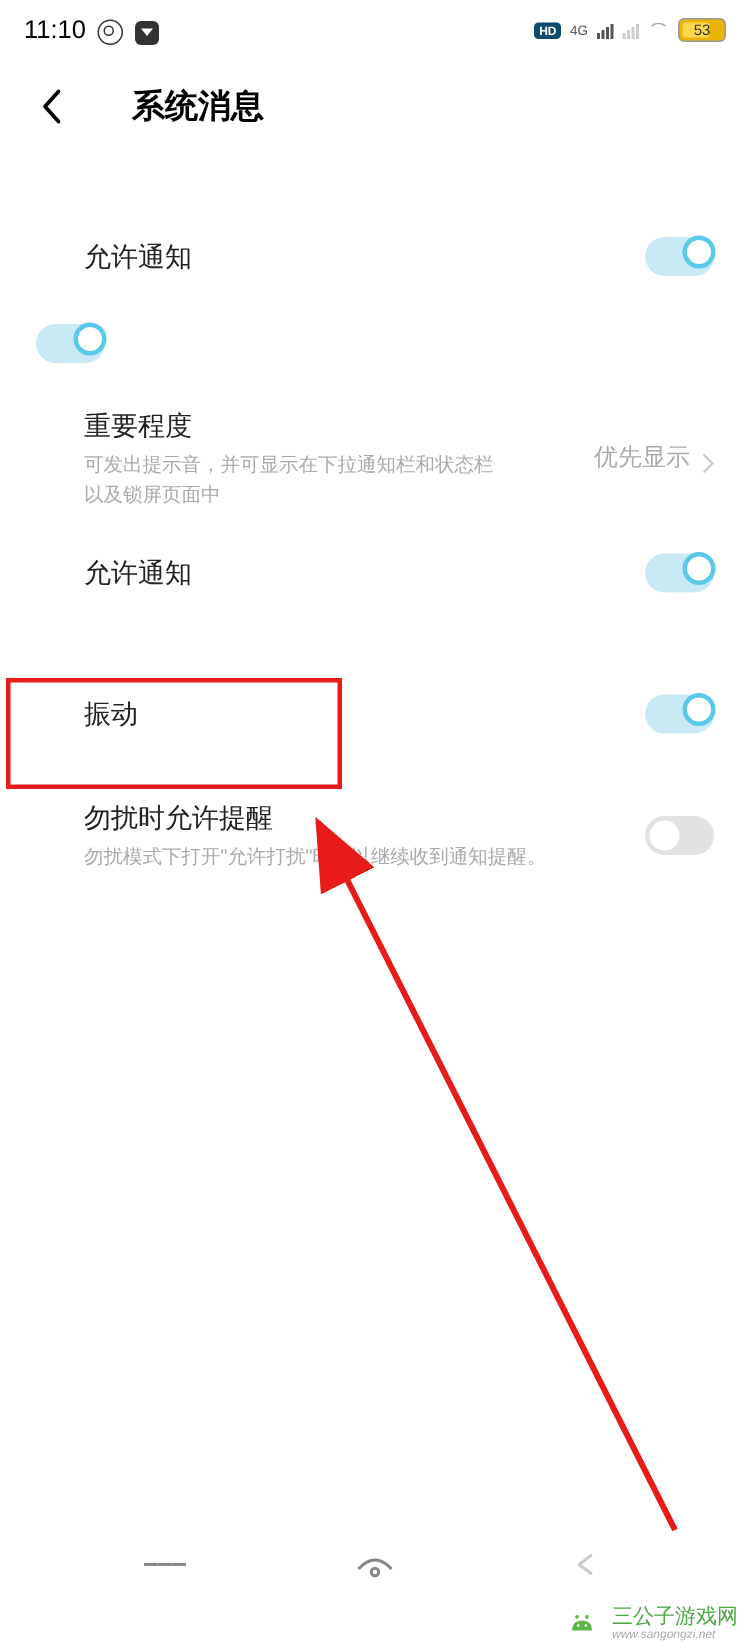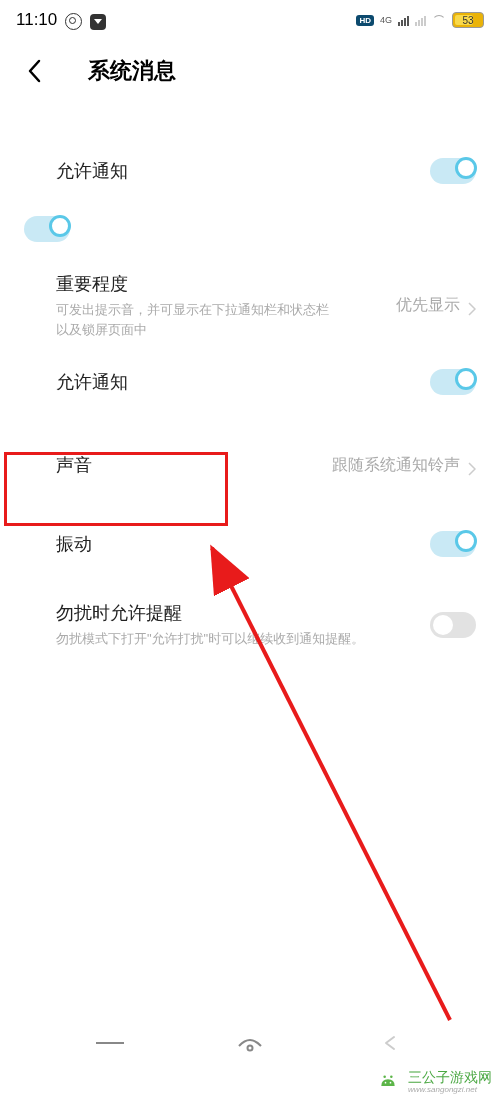--- a/index.html
+++ b/index.html
@@ -356,31 +356,20 @@
 
   <div class="item">
     <div class="item-text">
       <div class="item-label">允许通知</div>
     </div>
     <div class="toggle on"></div>
   </div>
 
   <div style="height:20px"></div>
 
-  <div class="item" style="padding-top:22px;padding-bottom:22px;">
-    <div class="item-text">
-      <div class="item-label">声音</div>
-    </div>
-    <div class="item-right">
-      <span class="item-value">跟随系统通知铃声</span>
-      <svg class="chevron" width="8" height="14" viewBox="0 0 8 14">
-        <path d="M1 1 L7 7 L1 13" stroke="#ccc" stroke-width="1.5" fill="none"></path>
-      </svg>
-    </div>
-  </div>
 
   <div style="height:16px"></div>
 
   <div class="item">
     <div class="item-text">
       <div class="item-label">振动</div>
     </div>
     <div class="toggle on"></div>
   </div>
 

